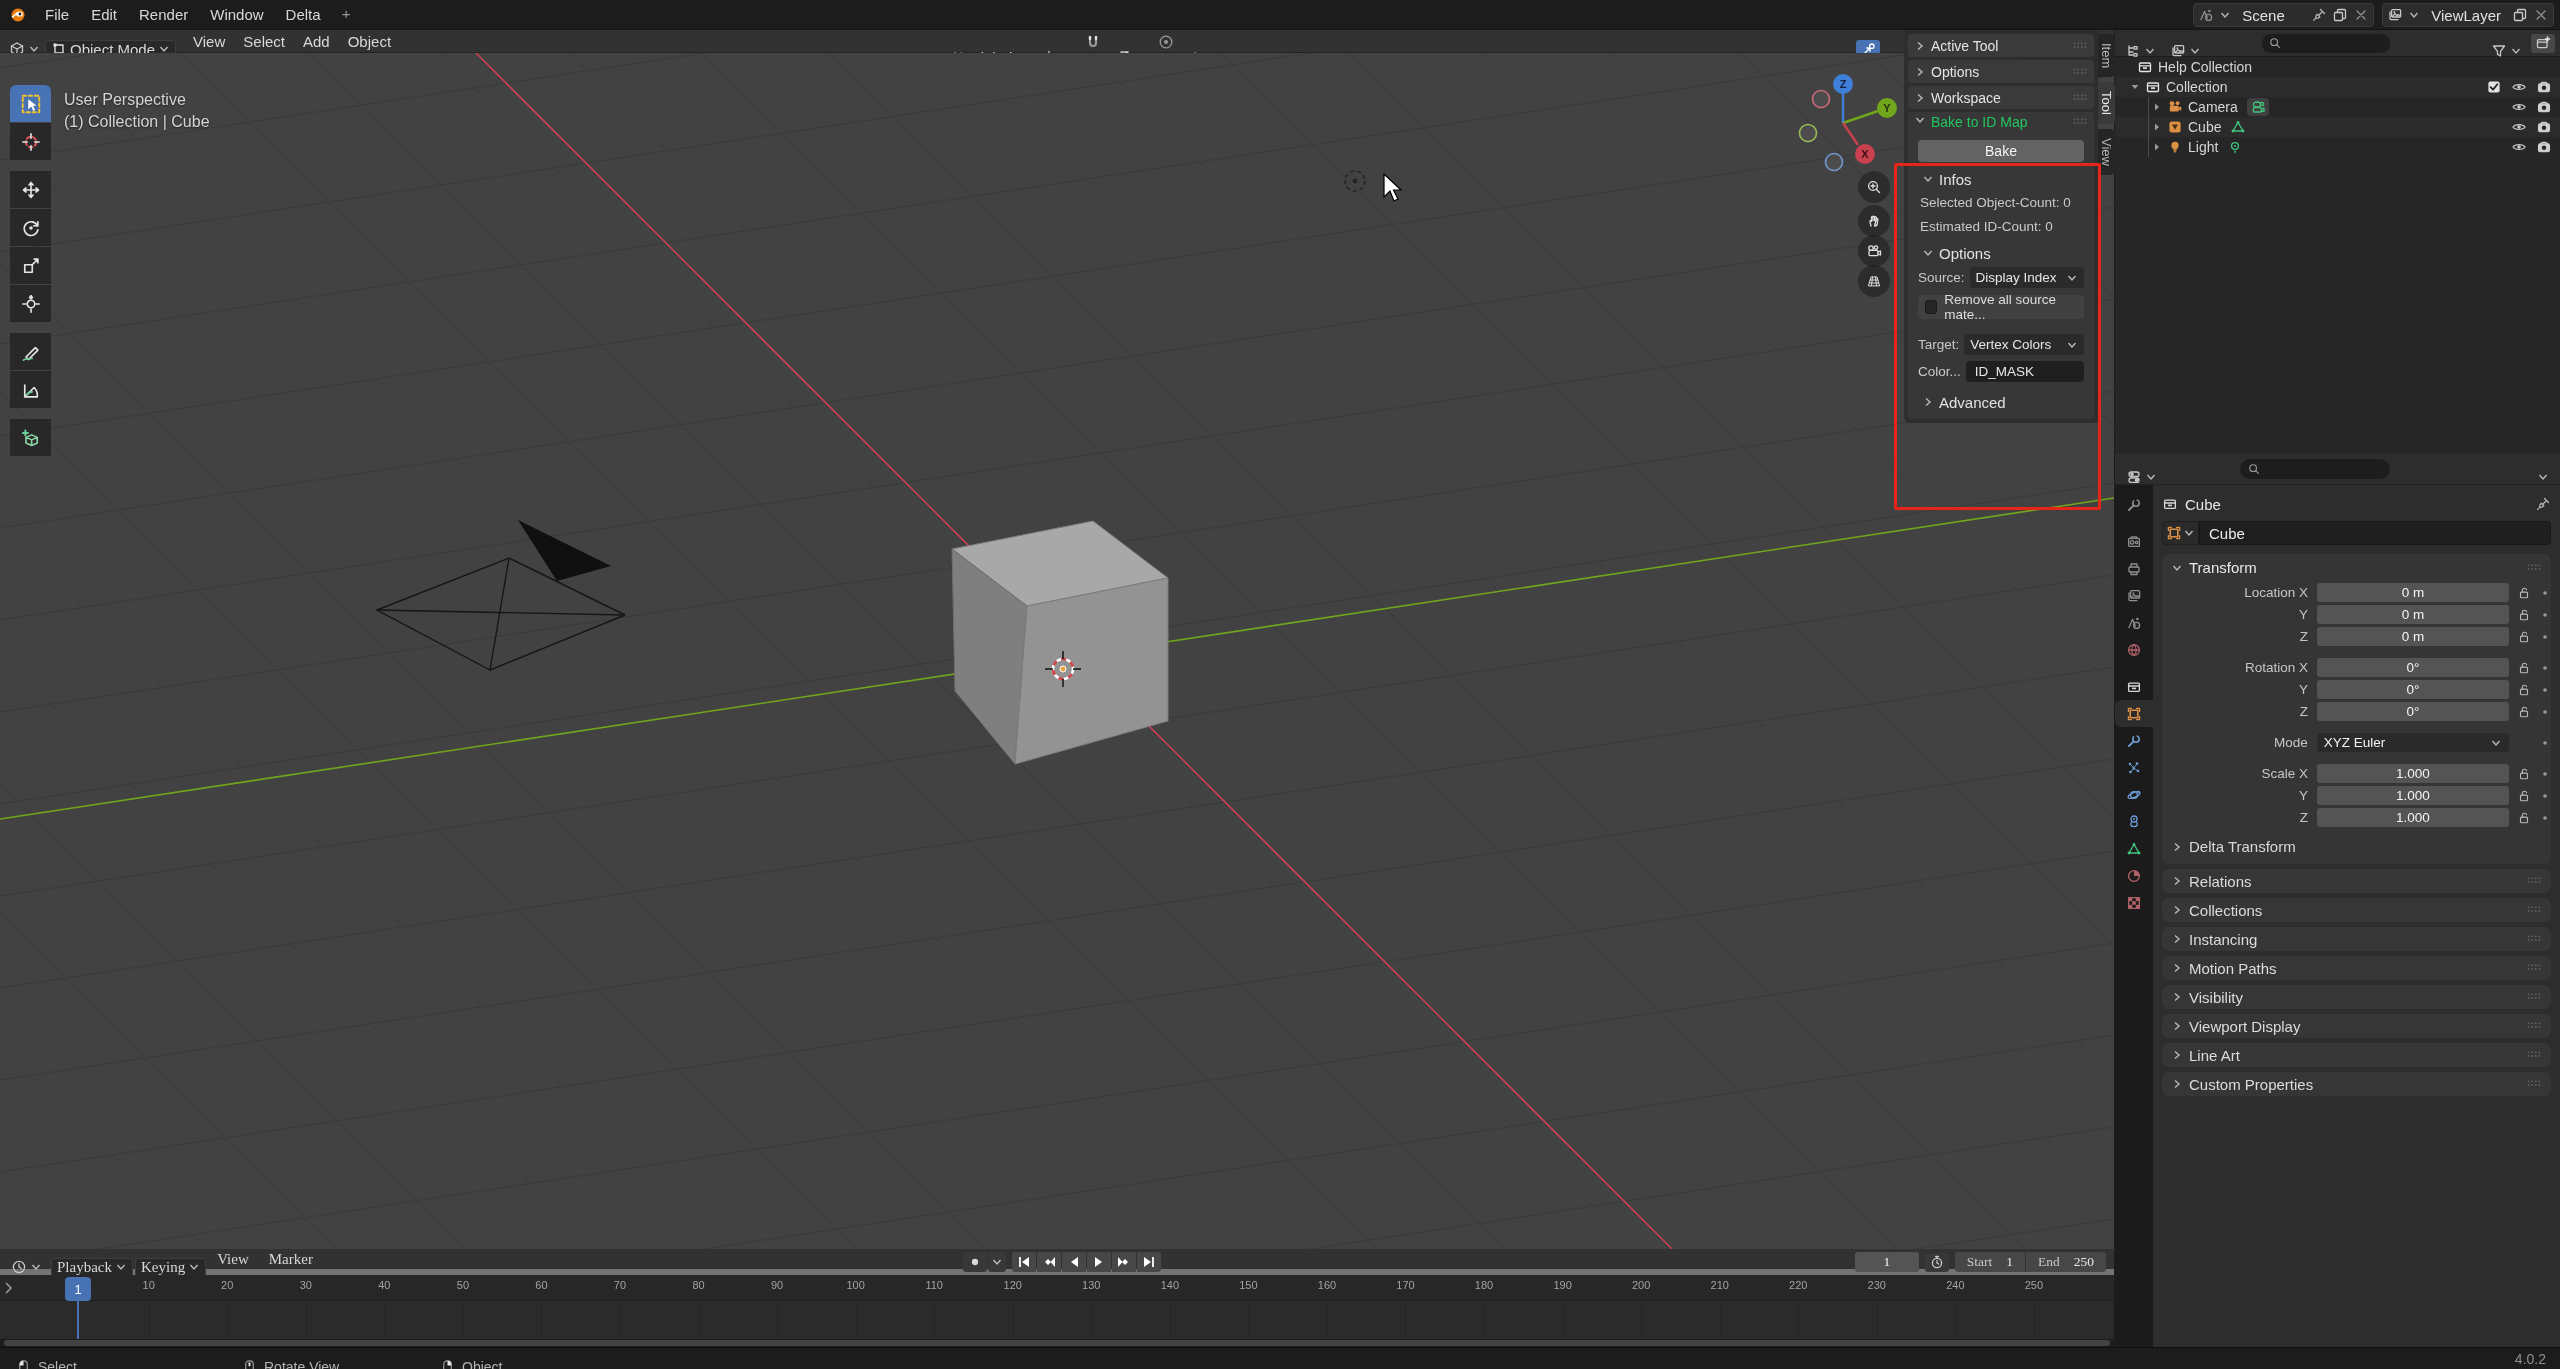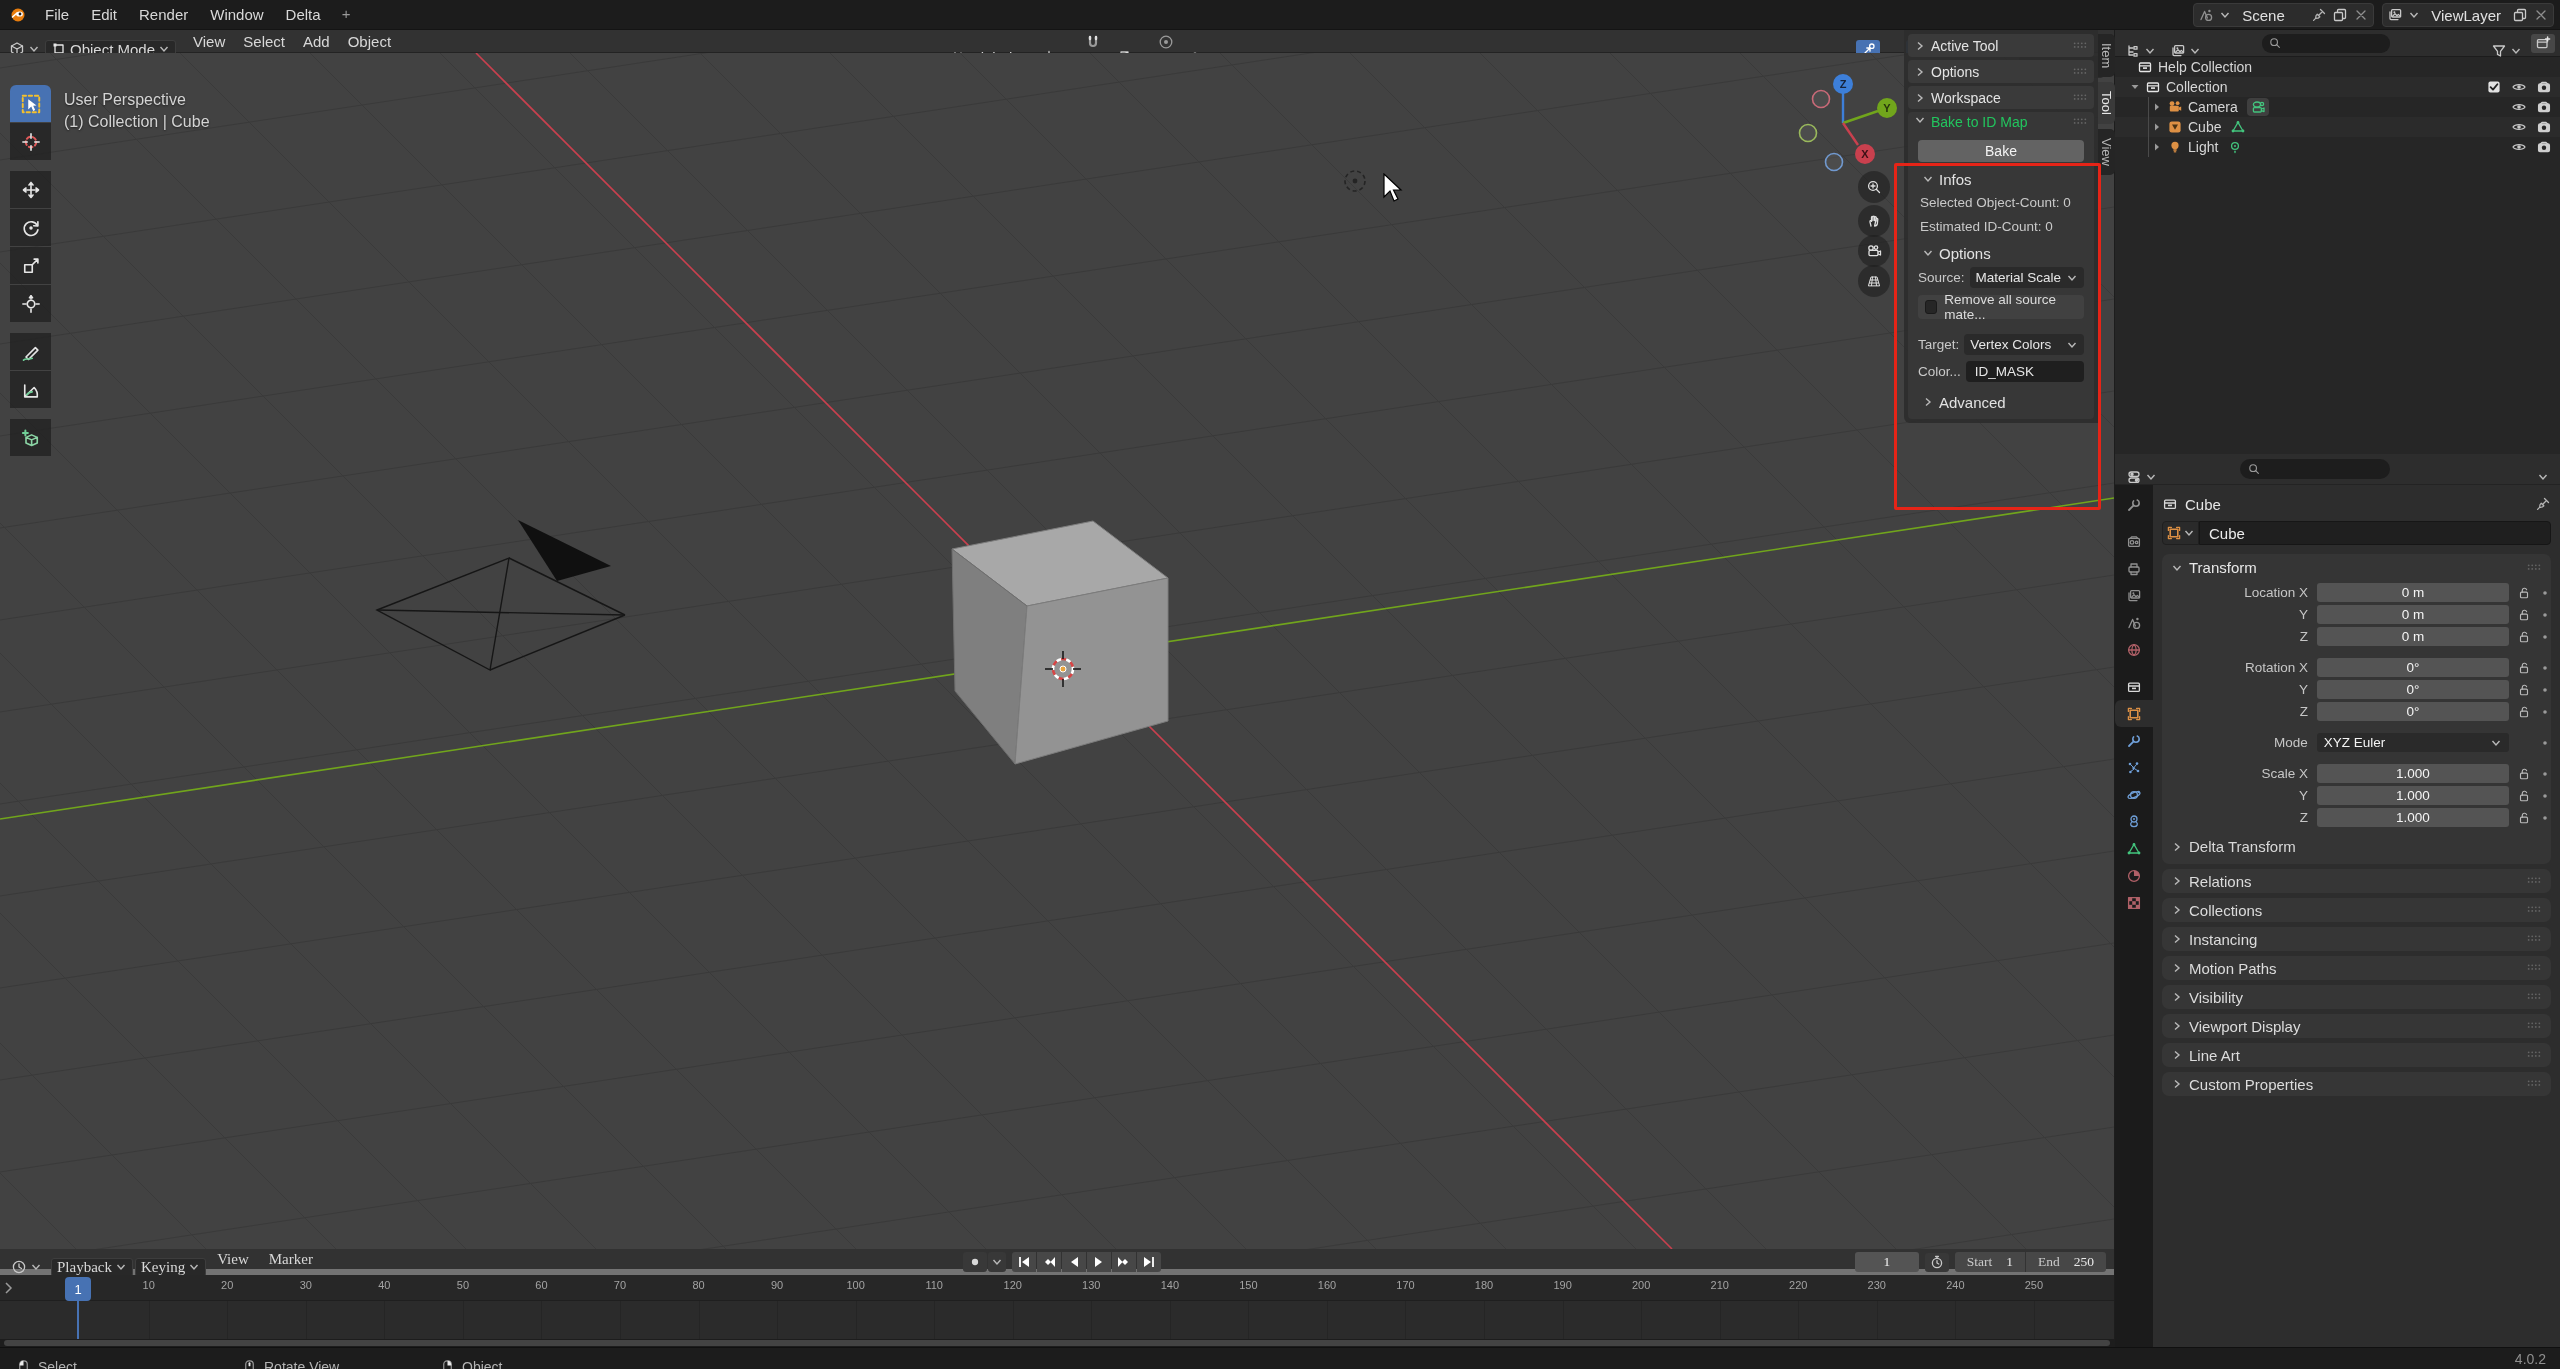--- a/index.html
+++ b/index.html
@@ -764,21 +764,21 @@
         <span class="chv open">
             <svg width="12" height="12" viewBox="0 0 12 12">
               <polyline points="2.5,4 6,8 9.5,4" fill="none" stroke="#b9b9b9" stroke-width="1.4"></polyline>
             </svg>
           </span>
           <span>Options</span>
       </div>
       <div class="opt-row">
         <span>Source:</span>
         <div class="dropdown">
-          <span class="dd-label">Material Scale</span>
+          <span class="dd-label">Display Index</span>
             <span class="chv">
               <svg width="12" height="12" viewBox="0 0 12 12">
                 <polyline points="2.5,4 6,8 9.5,4" fill="none" stroke="#b9b9b9" stroke-width="1.4"></polyline>
               </svg>
             </span>
         </div>
       </div>
       <div class="chk-row">
         <span class="chk-box"></span>
         <span>Remove all source mate...</span>

